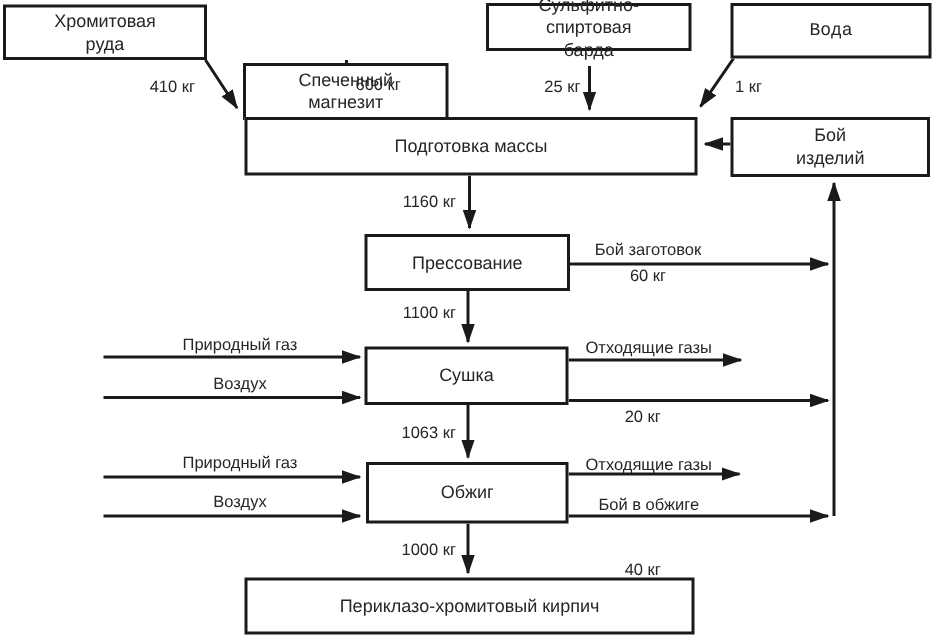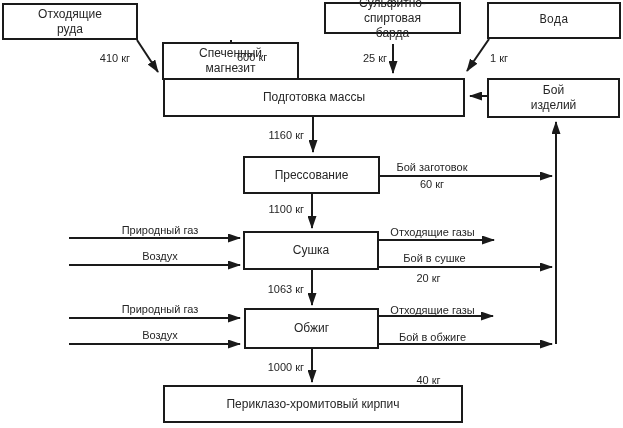--- a/index.html
+++ b/index.html
@@ -56,21 +56,21 @@
     <path d="M379,267 L552,267" marker-end="url(#arw)"></path>
     <path d="M312,270 L312,305" marker-end="url(#arw)"></path>
     <path d="M69,318 L240,318" marker-end="url(#arw)"></path>
     <path d="M69,344 L240,344" marker-end="url(#arw)"></path>
     <path d="M379,316 L493,316" marker-end="url(#arw)"></path>
     <path d="M379,344 L552,344" marker-end="url(#arw)"></path>
     <path d="M312,349 L312,382" marker-end="url(#arw)"></path>
     <path d="M556,344 L556,122" marker-end="url(#arw)"></path>
   </svg>
 
-  <div class="node" style="left:2px;   top:3px;  width:136px; height:37px;">Отходящие
+  <div class="node" style="left:2px;   top:3px;  width:136px; height:37px;">Хромитовая
 руда</div>
 
   <div class="node" style="left:162px; top:2px;  width:137px; height:38px;margin-top:40px;">Спеченный
 магнезит</div>
 
   <div class="node" style="left:324px; top:2px;  width:137px; height:32px;">Сульфитно-
 спиртовая
 барда</div>
 
   <div class="node" style="left:487px; top:2px;  width:134px; height:37px;font-family:Liberation Mono, monospace;">Вода</div>
@@ -92,21 +92,20 @@
   <div class="lbl" style="left:237px; top:51px;">600 кг</div>
   <div class="lbl right" style="left:320px; top:52px;  width:67px;">25 кг</div>
   <div class="lbl" style="left:490px; top:52px;">1 кг</div>
   <div class="lbl right" style="left:230px; top:129px; width:74px;">1160 кг</div>
   <div class="lbl center" style="left:382px; top:161px; width:100px;">Бой заготовок</div>
   <div class="lbl center" style="left:382px; top:178px; width:100px;">60 кг</div>
   <div class="lbl right" style="left:230px; top:203px; width:74px;">1100 кг</div>
   <div class="lbl center" style="left:85px;  top:224px; width:150px;">Природный газ</div>
   <div class="lbl center" style="left:85px;  top:250px; width:150px;">Воздух</div>
   <div class="lbl center" style="left:380px; top:226px; width:105px;">Отходящие газы</div>
-  <div class="lbl center" style="left:382px; top:252px; width:105px;">Бой в сушке</div>
   <div class="lbl center" style="left:376px; top:272px; width:105px;">20 кг</div>
   <div class="lbl right" style="left:230px; top:283px; width:74px;">1063 кг</div>
   <div class="lbl center" style="left:85px;  top:303px; width:150px;">Природный газ</div>
   <div class="lbl center" style="left:85px;  top:329px; width:150px;">Воздух</div>
   <div class="lbl center" style="left:380px; top:304px; width:105px;">Отходящие газы</div>
   <div class="lbl center" style="left:380px; top:331px; width:105px;">Бой в обжиге</div>
   <div class="lbl center" style="left:376px; top:350px; width:105px;margin-top:24px;">40 кг</div>
   <div class="lbl right" style="left:230px; top:361px; width:74px;">1000 кг</div>
 
 </div>

